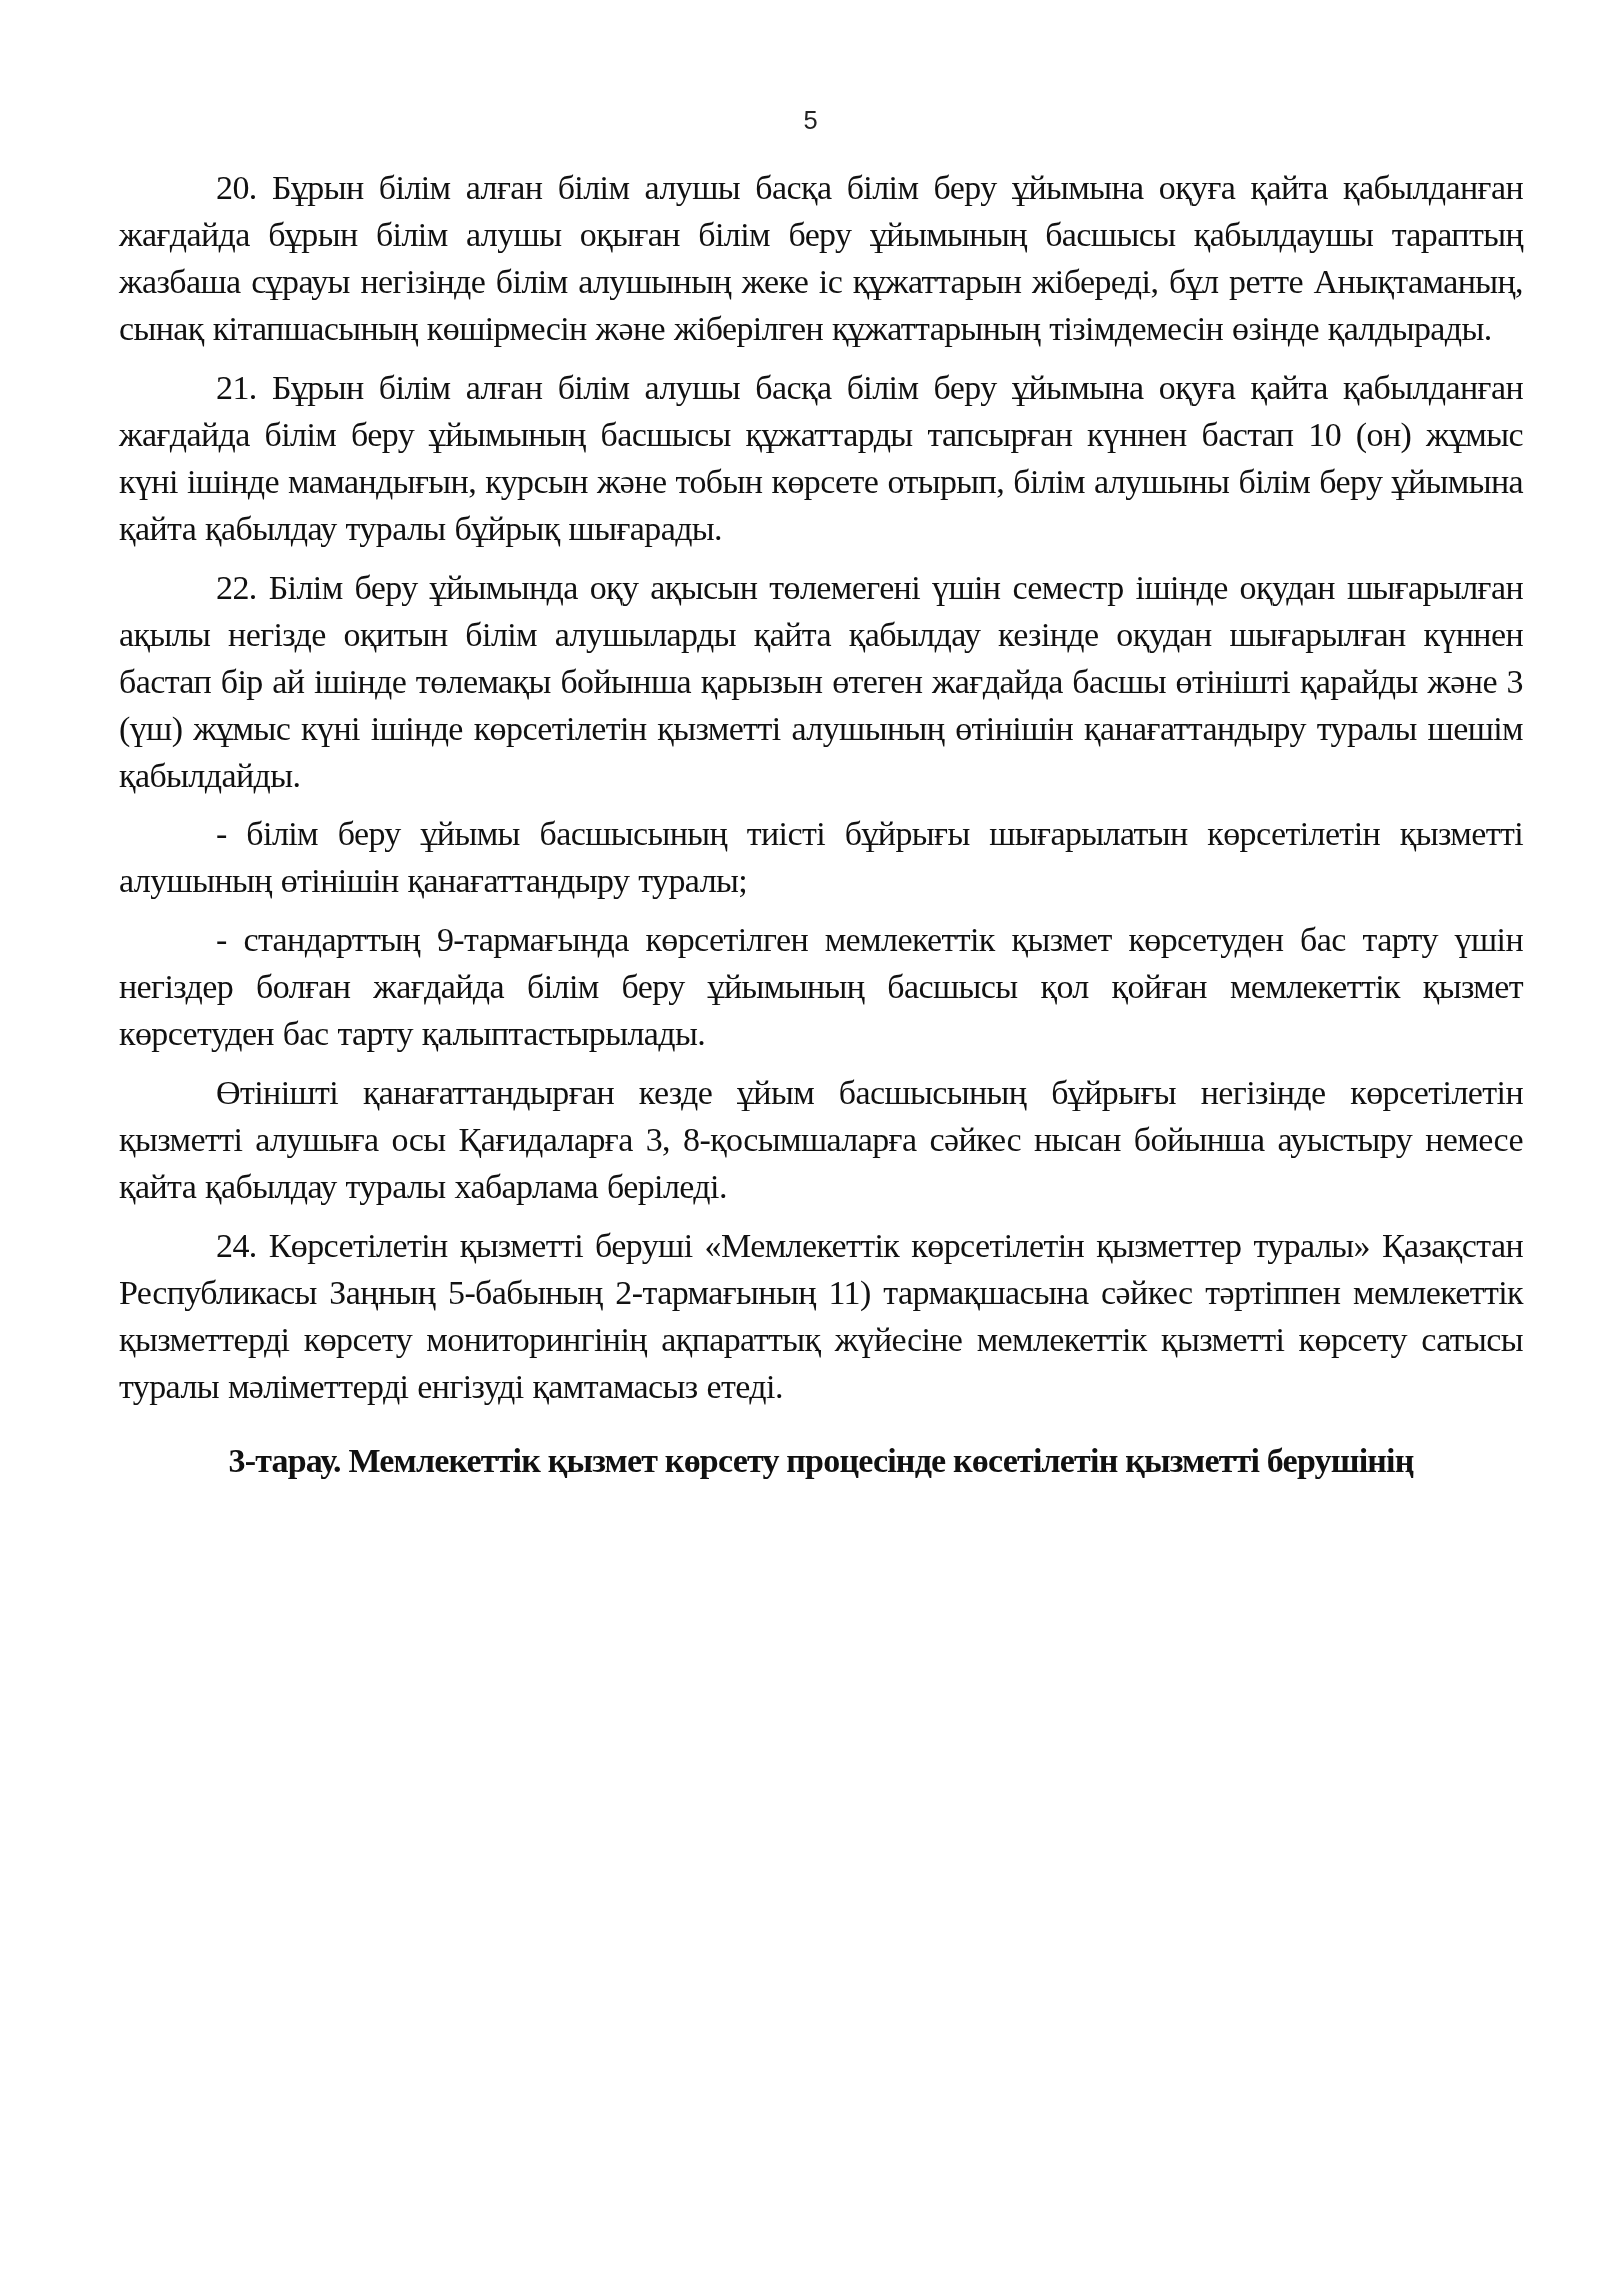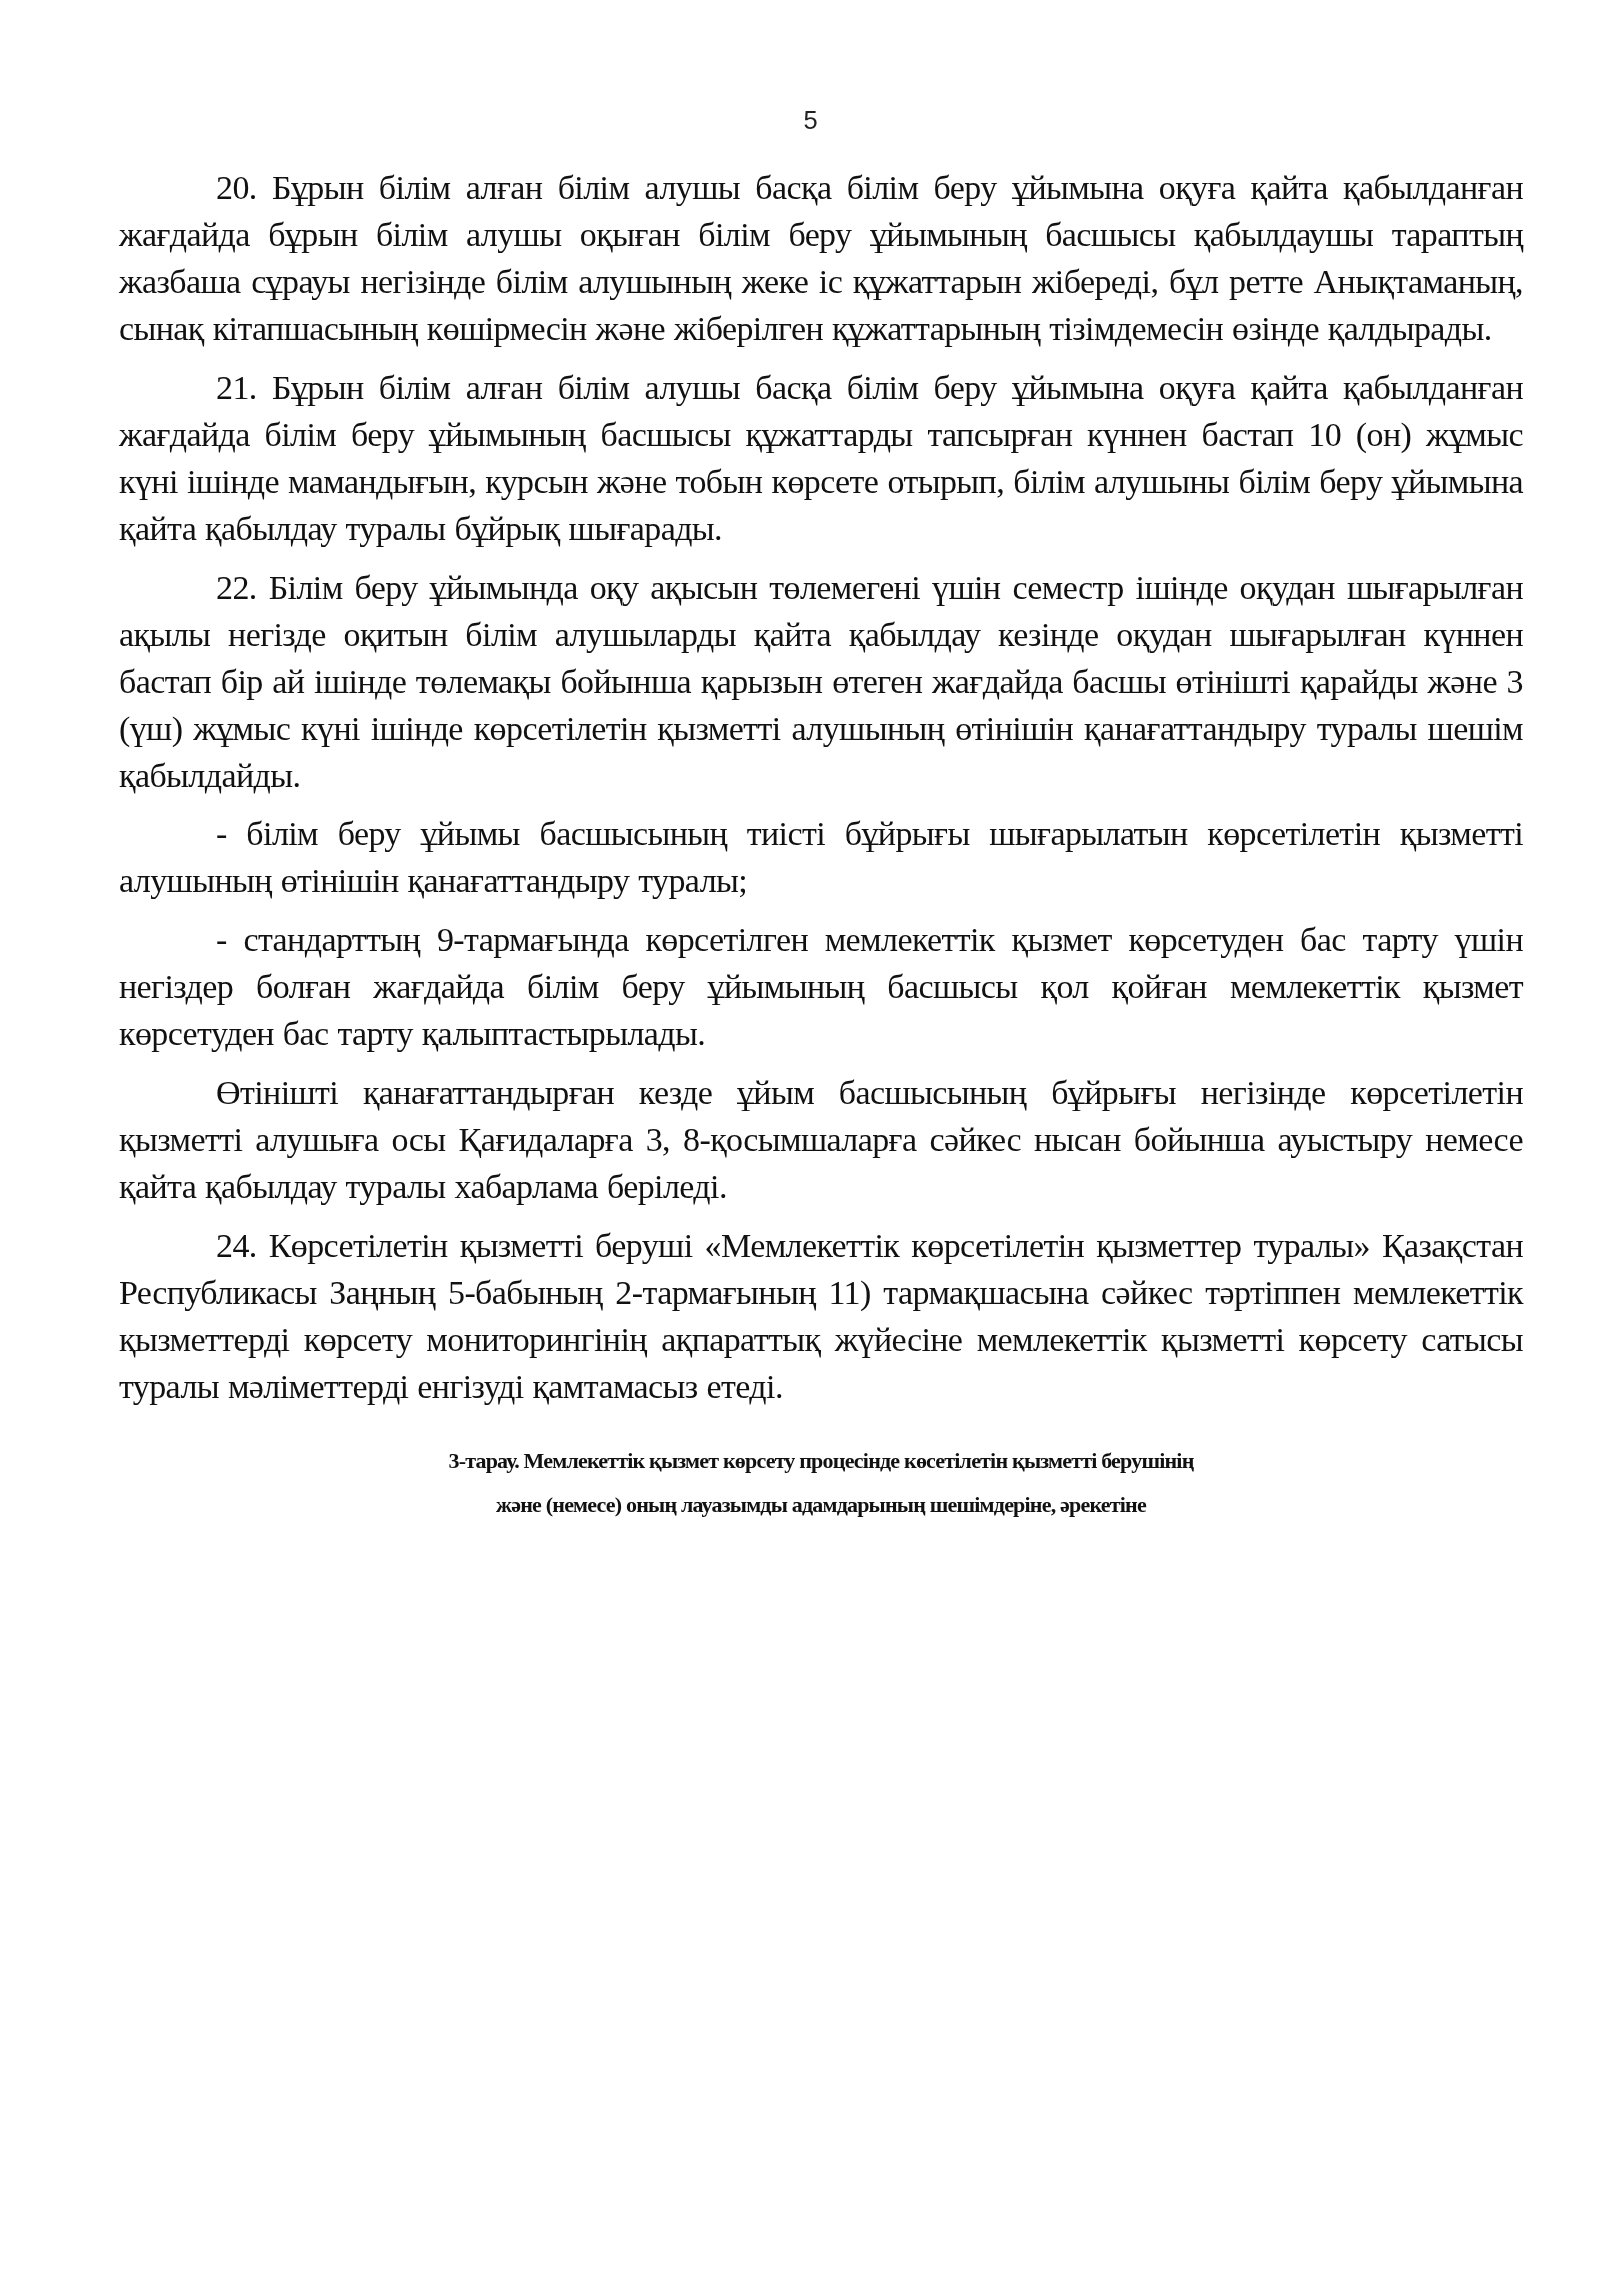--- a/index.html
+++ b/index.html
@@ -18,21 +18,21 @@
   }
   .para {
     margin: 0 0 11.8px 0;
     font-size: 34px; line-height: 47px;
     text-align: justify; text-indent: 97px;
     letter-spacing: -0.6px; word-spacing: 1px;
     transform-origin: left top;
   }
   .heading {
     margin: 29px 0 9.8px 0;
-    font-weight: bold; font-size: 22px; line-height: 44px;
+    font-weight: bold; font-size: 34px; line-height: 44px;
     text-align: center; letter-spacing: -0.8px;
   }
   .heading span { display: block; }
 </style>
 </head>
 <body>
 
 <div class="page">
   <div class="page-number">5</div>
 
@@ -40,18 +40,17 @@
     <p class="para">20. Бұрын білім алған білім алушы басқа білім беру ұйымына оқуға қайта қабылданған жағдайда бұрын білім алушы оқыған білім беру ұйымының басшысы қабылдаушы тараптың жазбаша сұрауы негізінде білім алушының жеке іс құжаттарын жібереді, бұл ретте Анықтаманың, сынақ кітапшасының көшірмесін және жіберілген құжаттарының тізімдемесін өзінде қалдырады.</p>
     <p class="para">21. Бұрын білім алған білім алушы басқа білім беру ұйымына оқуға қайта қабылданған жағдайда білім беру ұйымының басшысы құжаттарды тапсырған күннен бастап 10 (он) жұмыс күні ішінде мамандығын, курсын және тобын көрсете отырып, білім алушыны білім беру ұйымына қайта қабылдау туралы бұйрық шығарады.</p>
     <p class="para">22. Білім беру ұйымында оқу ақысын төлемегені үшін семестр ішінде оқудан шығарылған ақылы негізде оқитын білім алушыларды қайта қабылдау кезінде оқудан шығарылған күннен бастап бір ай ішінде төлемақы бойынша қарызын өтеген жағдайда басшы өтінішті қарайды және 3 (үш) жұмыс күні ішінде көрсетілетін қызметті алушының өтінішін қанағаттандыру туралы шешім қабылдайды.</p>
     <p class="para">- білім беру ұйымы басшысының тиісті бұйрығы шығарылатын көрсетілетін қызметті алушының өтінішін қанағаттандыру туралы;</p>
     <p class="para">- стандарттың 9-тармағында көрсетілген мемлекеттік қызмет көрсетуден бас тарту үшін негіздер болған жағдайда білім беру ұйымының басшысы қол қойған мемлекеттік қызмет көрсетуден бас тарту қалыптастырылады.</p>
     <p class="para">Өтінішті қанағаттандырған кезде ұйым басшысының бұйрығы негізінде көрсетілетін қызметті алушыға осы Қағидаларға 3, 8-қосымшаларға сәйкес нысан бойынша ауыстыру немесе қайта қабылдау туралы хабарлама беріледі.</p>
     <p class="para">24. Көрсетілетін қызметті беруші «Мемлекеттік көрсетілетін қызметтер туралы» Қазақстан Республикасы Заңның 5-бабының 2-тармағының 11) тармақшасына сәйкес тәртіппен мемлекеттік қызметтерді көрсету мониторингінің ақпараттық жүйесіне мемлекеттік қызметті көрсету сатысы туралы мәліметтерді енгізуді қамтамасыз етеді.</p>
 
     <h2 class="heading">
       <span>3-тарау. Мемлекеттік қызмет көрсету процесінде көсетілетін қызметті берушінің</span>
-      <span>және (немесе) оның лауазымды адамдарының шешімдеріне, әрекетіне</span>
     </h2>
 
   </div>
 </div>
 
 
 </body></html>

